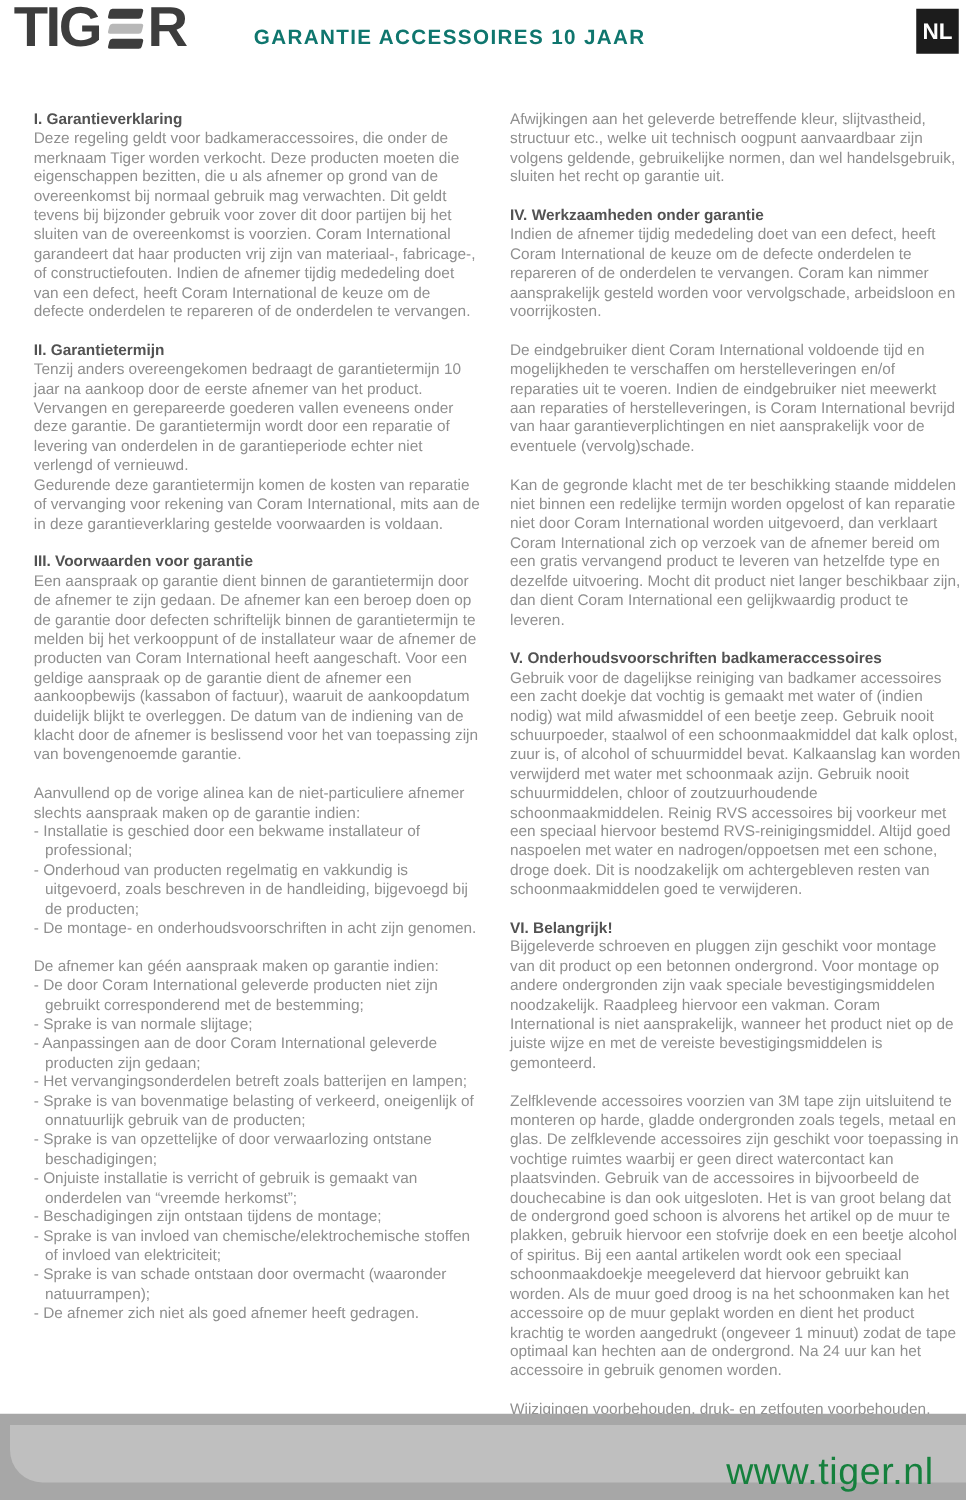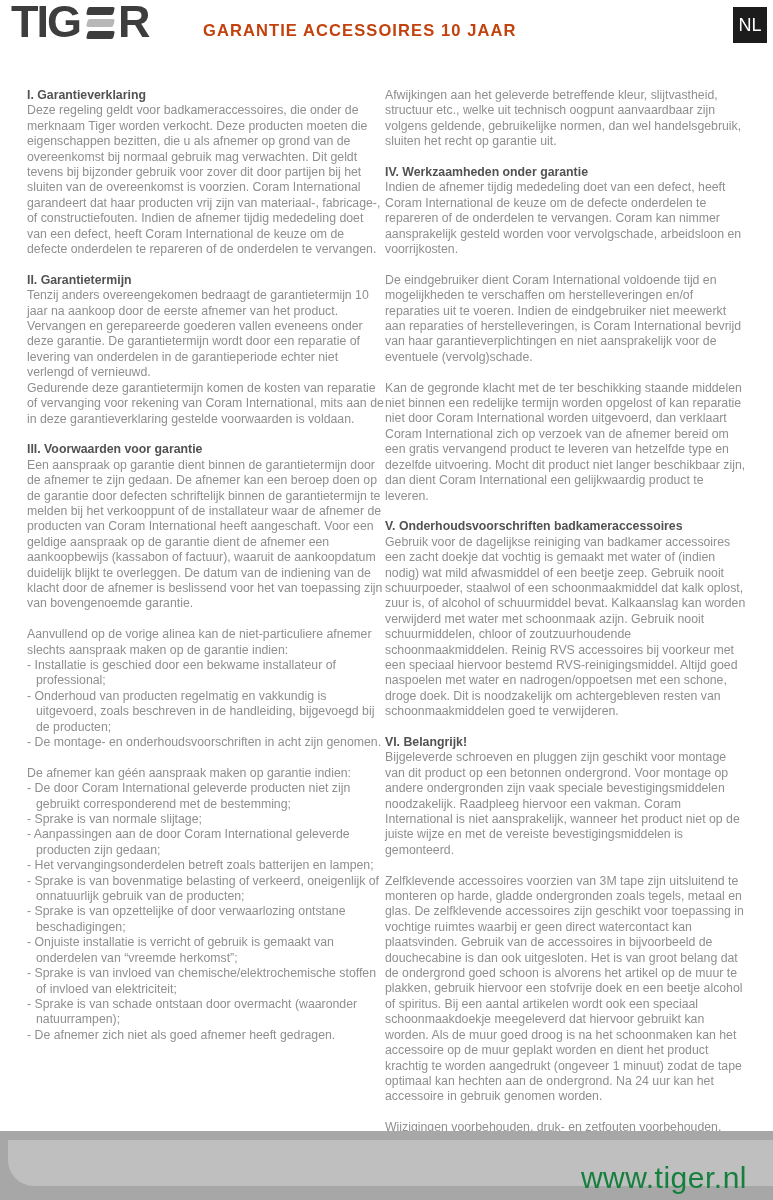--- a/index.html
+++ b/index.html
@@ -21,37 +21,37 @@
   .logo-text {
     font-size: 45px; font-weight: bold; color: #3d3d3d;
     letter-spacing: -2px; line-height: 33px;
   }
   .logo-e { display: flex; flex-direction: column; gap: 4px; margin: 2px 4px 0 7px; }
   .logo-e .bar { width: 27px; height: 8px; border-radius: 2px; transform: skewX(-14deg); }
   .logo-e .bar-dark { background: #3d3d3d; }
   .logo-e .bar-light { background: #b8b8b8; }
   .doc-title {
     position: absolute; left: 203px; top: 21px;
-    font-size: 16.5px; font-weight: bold; letter-spacing: 1.1px; color: #c2410c;
+    font-size: 16.5px; font-weight: bold; letter-spacing: 1.1px; color: #0f766e;
     white-space: nowrap;
   }
   .lang-badge {
     position: absolute; right: 6px; top: 7px;
     width: 34px; height: 36px; background: #1c1c1c;
-    color: #ffffff; font-weight: normal; font-size: 18px;
+    color: #ffffff; font-weight: bold; font-size: 18px;
     display: flex; align-items: center; justify-content: center;
   }
 
   
   .col {
     position: absolute; top: 88px;
     font-size: 12.3px; line-height: 15.4px; color: #8f8f8f;
   }
   .col-left  { left: 27px;  width: 359px; }
-  .col-right { left: 385px; width: 361px; }
+  .col-right { left: 408px; width: 361px; }
   .block + .block { margin-top: 15.4px; }
   .block h3 {
     margin: 0; font-size: 12.3px; line-height: 15.4px;
     font-weight: bold; color: #525252;
   }
   .block p { margin: 0; }
   .bullet { padding-left: 9px; text-indent: -9px; }
 
   
   .footer-strip {
@@ -109,20 +109,21 @@
       </div>
       <div class="block">
         <p>De afnemer kan géén aanspraak maken op garantie indien:</p>
         <div class="bullet">- De door Coram International geleverde producten niet zijn gebruikt corresponderend met de bestemming;</div>
         <div class="bullet">- Sprake is van normale slijtage;</div>
         <div class="bullet">- Aanpassingen aan de door Coram International geleverde producten zijn gedaan;</div>
         <div class="bullet">- Het vervangingsonderdelen betreft zoals batterijen en lampen;</div>
         <div class="bullet">- Sprake is van bovenmatige belasting of verkeerd, oneigenlijk of onnatuurlijk gebruik van de producten;</div>
         <div class="bullet">- Sprake is van opzettelijke of door verwaarlozing ontstane beschadigingen;</div>
         <div class="bullet">- Onjuiste installatie is verricht of gebruik is gemaakt van onderdelen van “vreemde herkomst”;</div>
+        <div class="bullet">- Beschadigingen zijn ontstaan tijdens de montage;</div>
         <div class="bullet">- Sprake is van invloed van chemische/elektrochemische stoffen of invloed van elektriciteit;</div>
         <div class="bullet">- Sprake is van schade ontstaan door overmacht (waaronder natuurrampen);</div>
         <div class="bullet">- De afnemer zich niet als goed afnemer heeft gedragen.</div>
       </div>
     </div>
   <div class="col col-right" id="right-col">
       <div class="block">
         <p>Afwijkingen aan het geleverde betreffende kleur, slijtvastheid, structuur etc., welke uit technisch oogpunt aanvaardbaar zijn volgens geldende, gebruikelijke normen, dan wel handelsgebruik, sluiten het recht op garantie uit.</p>
       </div>
       <div class="block">

